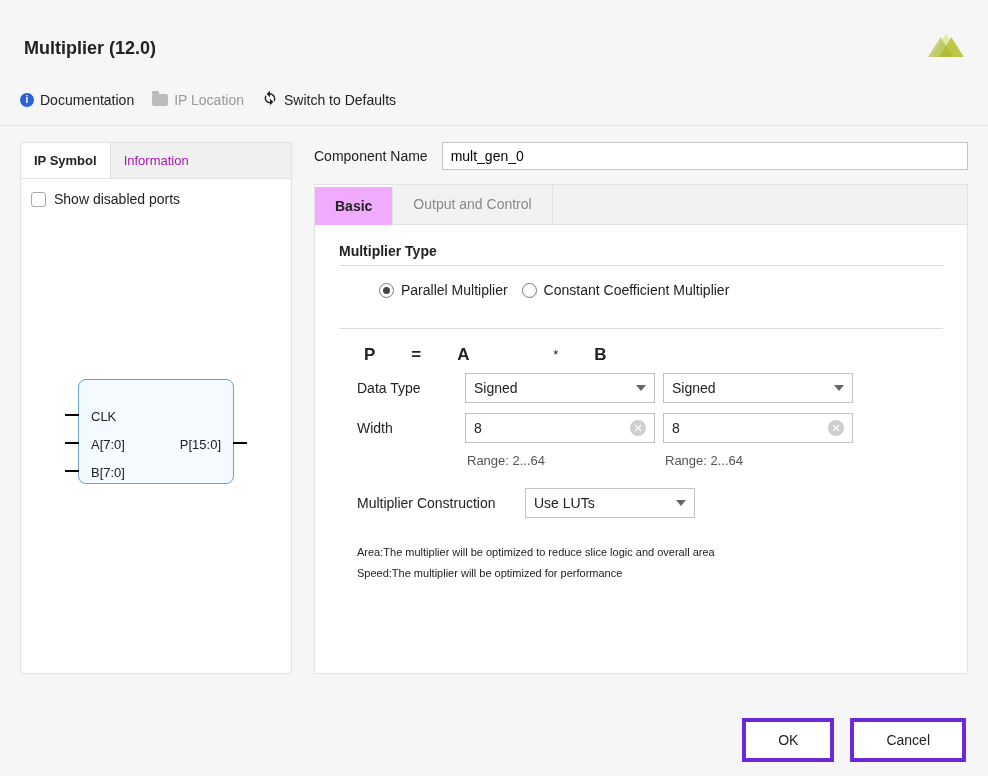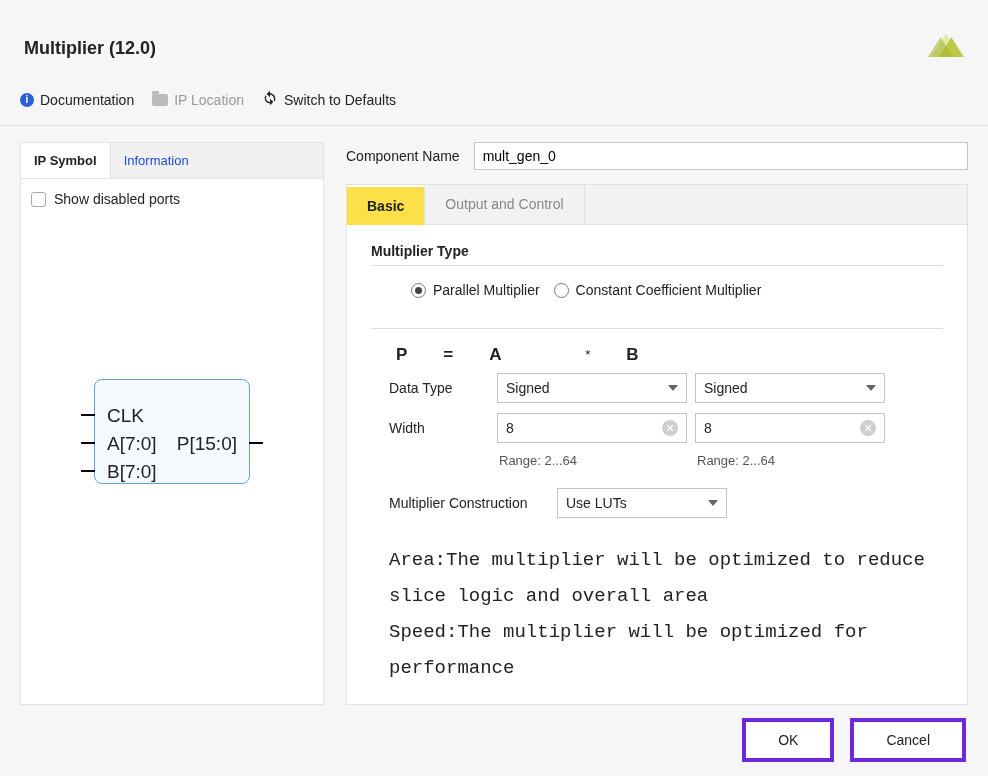--- a/index.html
+++ b/index.html
@@ -38,39 +38,39 @@
   .linkbar .item { display:flex; align-items:center; gap:6px; cursor:pointer; }
   .linkbar .disabled { color:#999; cursor:default; }
 
   .content {
     display:flex;
     padding: 16px 20px 0;
     gap: 22px;
   }
 
   .leftpanel {
-    width: 304px;
+    width: 272px;
     background:#fff;
     border:1px solid #e2e2e2;
   }
   .lefttabs {
     display:flex;
     background:#f0f0f0;
     border-bottom:1px solid #e2e2e2;
   }
   .lefttabs .tab {
     padding: 10px 13px;
     font-weight:bold;
     cursor:pointer;
   }
   .lefttabs .tab.active {
     background:#fff;
     border-right:1px solid #e2e2e2;
   }
-  .lefttabs .tab.inactive { color:#1d4ed8; font-weight:normal; }
+  .lefttabs .tab.inactive { color:#a21caf; font-weight:normal; }
 
   .leftbody {
     padding: 12px 10px;
     height: 490px;
     position:relative;
   }
   .checkbox-row {
     display:flex; align-items:center; gap:8px; font-size:14px;
   }
   .checkbox {
@@ -82,21 +82,21 @@
     top: 200px;
     left: 50%;
     transform: translateX(-50%);
   }
   .ipbox {
     width: 156px; height: 105px;
     border:1px solid #6a9fd4;
     border-radius: 8px;
     background: #f4faff;
     padding: 22px 12px 12px;
-    font-size: 19px;
+    font-size: 13px;
     position:relative;
   }
   .iprow { display:flex; justify-content:space-between; height: 28px; align-items:center;}
   .pin {
     position:absolute; width:14px; height:2px; background:#000;
   }
 
   .rightpanel {
     flex:1;
     display:flex;
@@ -127,21 +127,21 @@
     background:#f2f2f2;
     border-bottom:1px solid #e2e2e2;
   }
   .maintabs .tab {
     padding: 11px 20px;
     font-size:14px;
     cursor:pointer;
     font-weight:bold;
   }
   .maintabs .tab.active {
-    background:#fde047;
+    background:#f0abfc;
     border-top:2px solid #fff;
     border-right:1px solid #e2e2e2;
     margin-bottom:-1px;
   }
   .maintabs .tab.inactive { color:#888; font-weight:normal; border-right:1px solid #e2e2e2;}
 
   .mainbody {
     padding: 18px 24px;
   }
 
@@ -200,23 +200,22 @@
 
   .row2 {
     display:flex; gap: 18px; align-items:center; margin-left:18px; font-size:14px; margin-top:6px;
   }
   .row2 label { width: 150px; }
   .row2 .select { width: 170px; }
 
   .notes {
     margin-top:14px;
     margin-left:18px;
-    font-size:19px;
+    font-size:11px;
     line-height: 1.9;
-    font-family: Liberation Mono, monospace;
   }
 
   .footer {
     position:absolute;
     right: 22px;
     bottom: 14px;
     display:flex; gap:16px;
   }
   .btn {
     border:4px solid #6d28d9;

